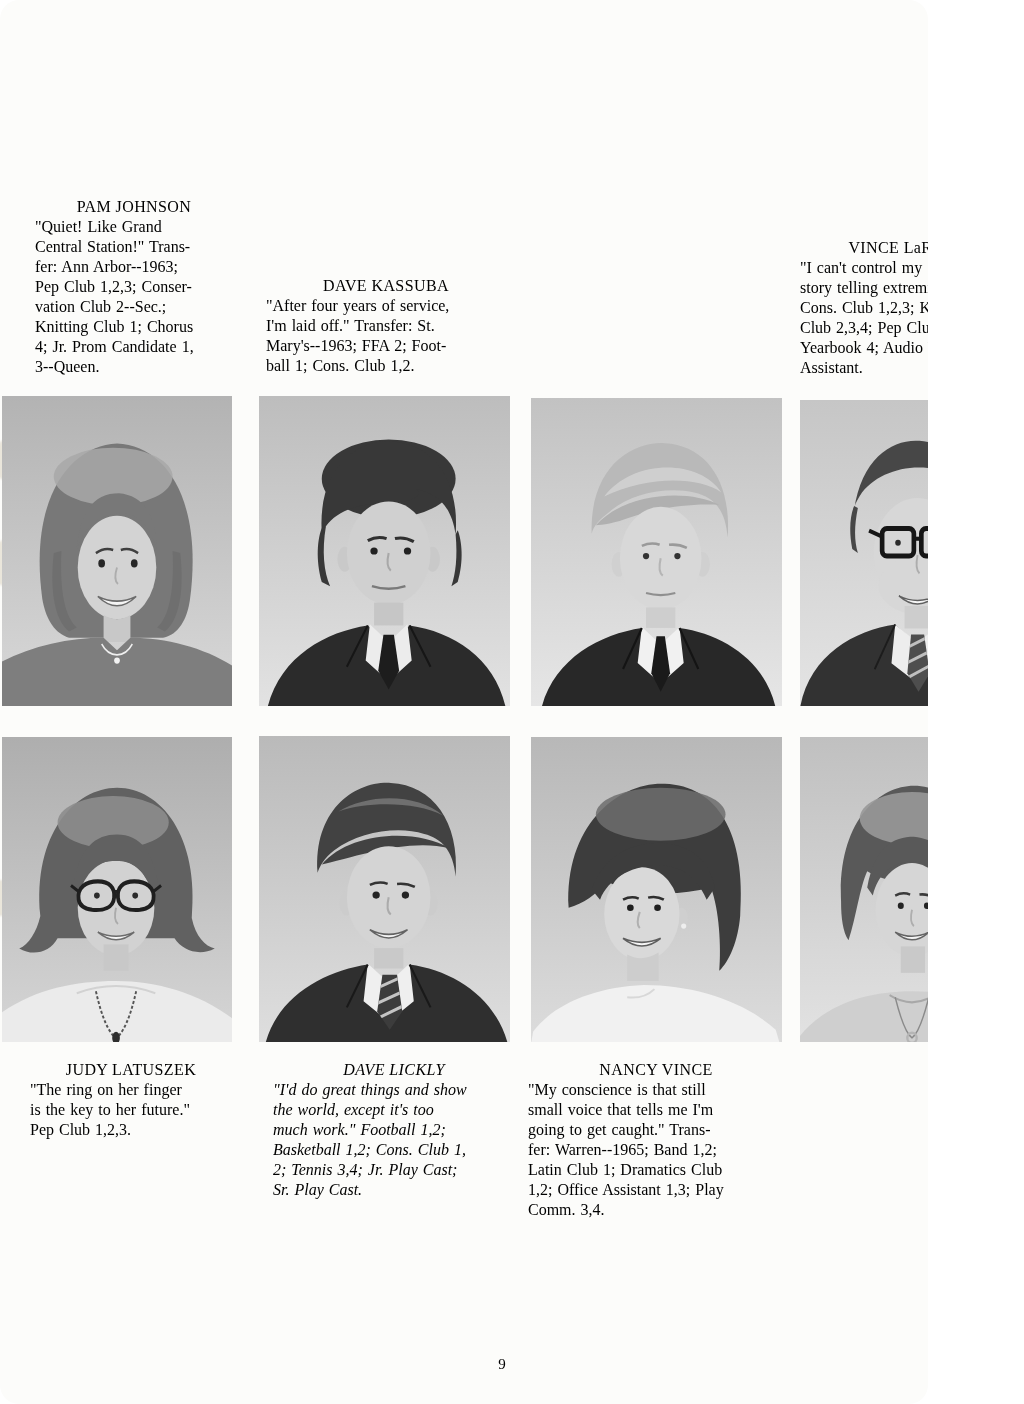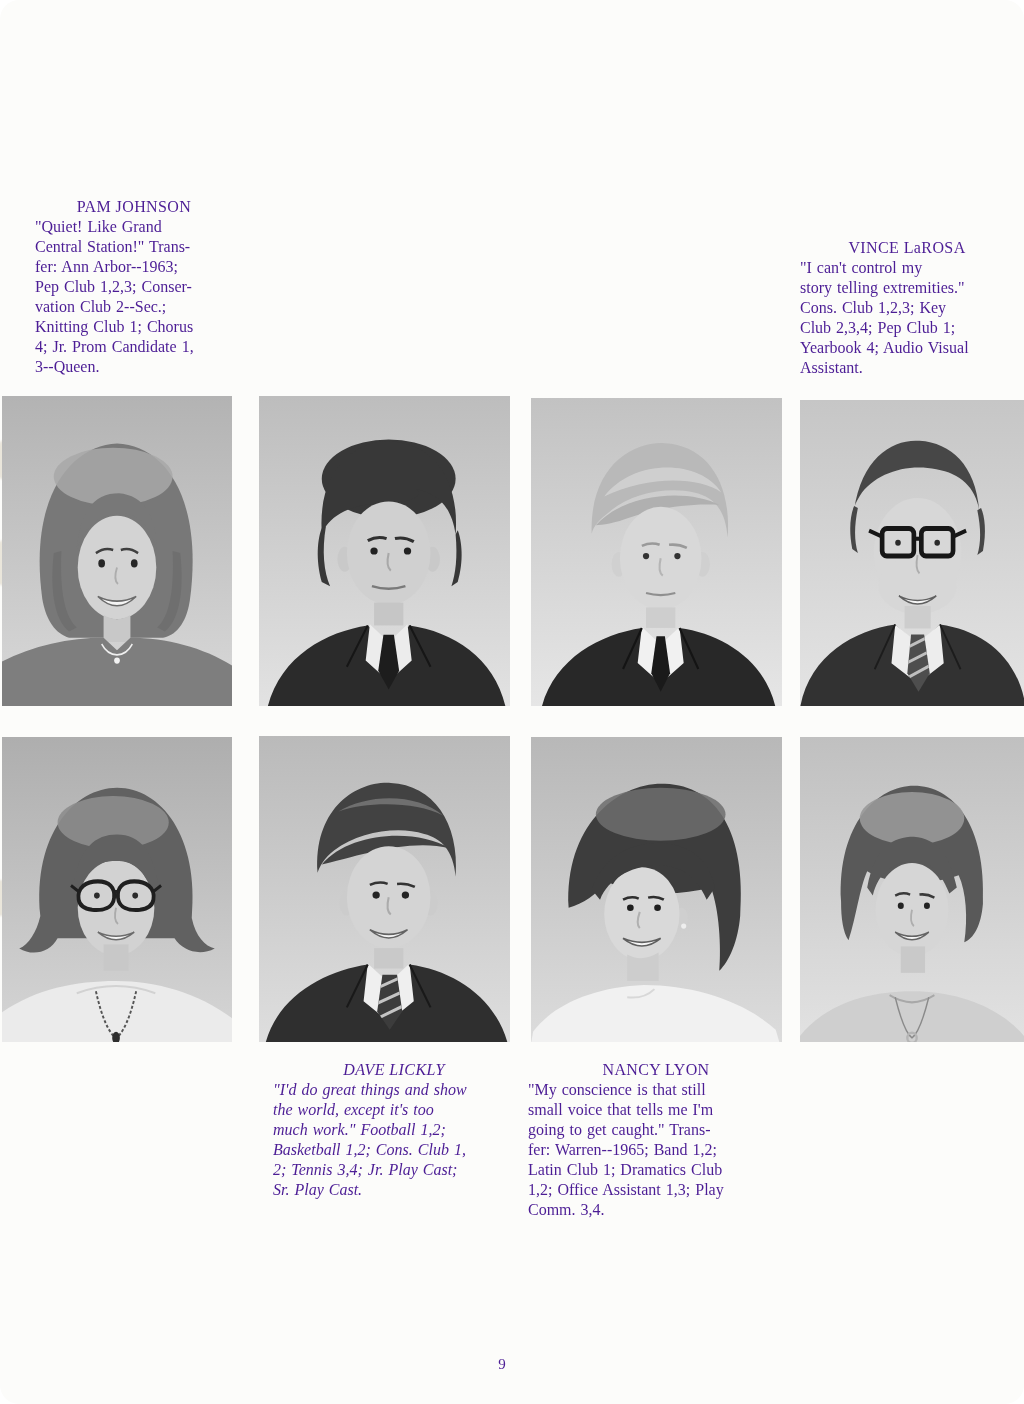--- a/index.html
+++ b/index.html
@@ -1,19 +1,19 @@
 <!DOCTYPE html>
 <html><head>
 <meta charset="utf-8">
 <style>
   html,body { margin:0; padding:0; background:#ffffff; }
   .page {
-    position:relative; width:1024px; height:1404px;
+    position:relative; width:928px; height:1404px;
     background:#fcfcfa; overflow:hidden;
-    font-family:"Liberation Serif", serif; color:#4c1d95;border-radius:19px;
+    font-family:"Liberation Serif", serif; color:#000000;border-radius:19px;
   }
   .entry { position:absolute; }
   .entry .name {
     text-align:center; font-size:16px; line-height:20px;
     letter-spacing:0.4px; white-space:pre-line;
   }
   .entry .bio {
     font-size:16px; line-height:20px; white-space:pre-line;
     word-spacing:1px;
   }
@@ -39,20 +39,27 @@
     <div class="bio">"Quiet! Like Grand
 Central Station!" Trans-
 fer: Ann Arbor--1963;
 Pep Club 1,2,3; Conser-
 vation Club 2--Sec.;
 Knitting Club 1; Chorus
 4; Jr. Prom Candidate 1,
 3--Queen.</div>
   </div>
 
+  <div class="entry" style="left:266px; top:276px; width:240px;">
+    <div class="name">DAVE KASSUBA</div>
+    <div class="bio">"After four years of service,
+I'm laid off." Transfer: St.
+Mary's--1963; FFA 2; Foot-
+ball 1; Cons. Club 1,2.</div>
+  </div>
 
 
   <div class="entry" style="left:800px; top:238px; width:214px;">
     <div class="name">VINCE LaROSA</div>
     <div class="bio">"I can't control my
 story telling extremities."
 Cons. Club 1,2,3; Key
 Club 2,3,4; Pep Club 1;
 Yearbook 4; Audio Visual
 Assistant.</div>
@@ -290,33 +297,39 @@
       <path d="M120,170 q-3,12 2,16" stroke="#aeaeae" stroke-width="2" fill="none"></path>
       <path d="M102,192 Q120,207 138,192 Q120,200 102,192 Z" fill="#f5f5f5" stroke="#646464" stroke-width="1.5"></path>
       <rect x="108" y="206" width="26" height="26" fill="#c9c9c9"></rect>
       <path d="M-2,302 L0,294 C26,264 70,250 120,250 C170,250 214,266 240,294 L242,302 Z" fill="#cfcfcf"></path>
       <path d="M96,254 Q120,268 144,254" stroke="#a8a8a8" stroke-width="2" fill="none"></path>
       <path d="M102,256 C108,278 114,292 120,296 C126,292 132,278 138,256" stroke="#8a8a8a" stroke-width="1.5" fill="none"></path>
       <circle cx="120" cy="296" r="5" stroke="#b5b5b5" stroke-width="2.5" fill="none"></circle>
     </svg>
   </div>
 
+  <div class="entry" style="left:30px; top:1060px; width:202px;">
+    <div class="name">JUDY LATUSZEK</div>
+    <div class="bio">"The ring on her finger
+is the key to her future."
+Pep Club 1,2,3.</div>
+  </div>
 
   <div class="entry" style="left:273px; top:1060px; width:242px;font-style:italic;">
     <div class="name">DAVE LICKLY</div>
     <div class="bio">"I'd do great things and show
 the world, except it's too
 much work." Football 1,2;
 Basketball 1,2; Cons. Club 1,
 2; Tennis 3,4; Jr. Play Cast;
 Sr. Play Cast.</div>
   </div>
 
   <div class="entry" style="left:528px; top:1060px; width:256px;">
-    <div class="name">NANCY LYON</div>
+    <div class="name">NANCY VINCE</div>
     <div class="bio">"My conscience is that still
 small voice that tells me I'm
 going to get caught." Trans-
 fer: Warren--1965; Band 1,2;
 Latin Club 1; Dramatics Club
 1,2; Office Assistant 1,3; Play
 Comm. 3,4.</div>
   </div>
 
 

